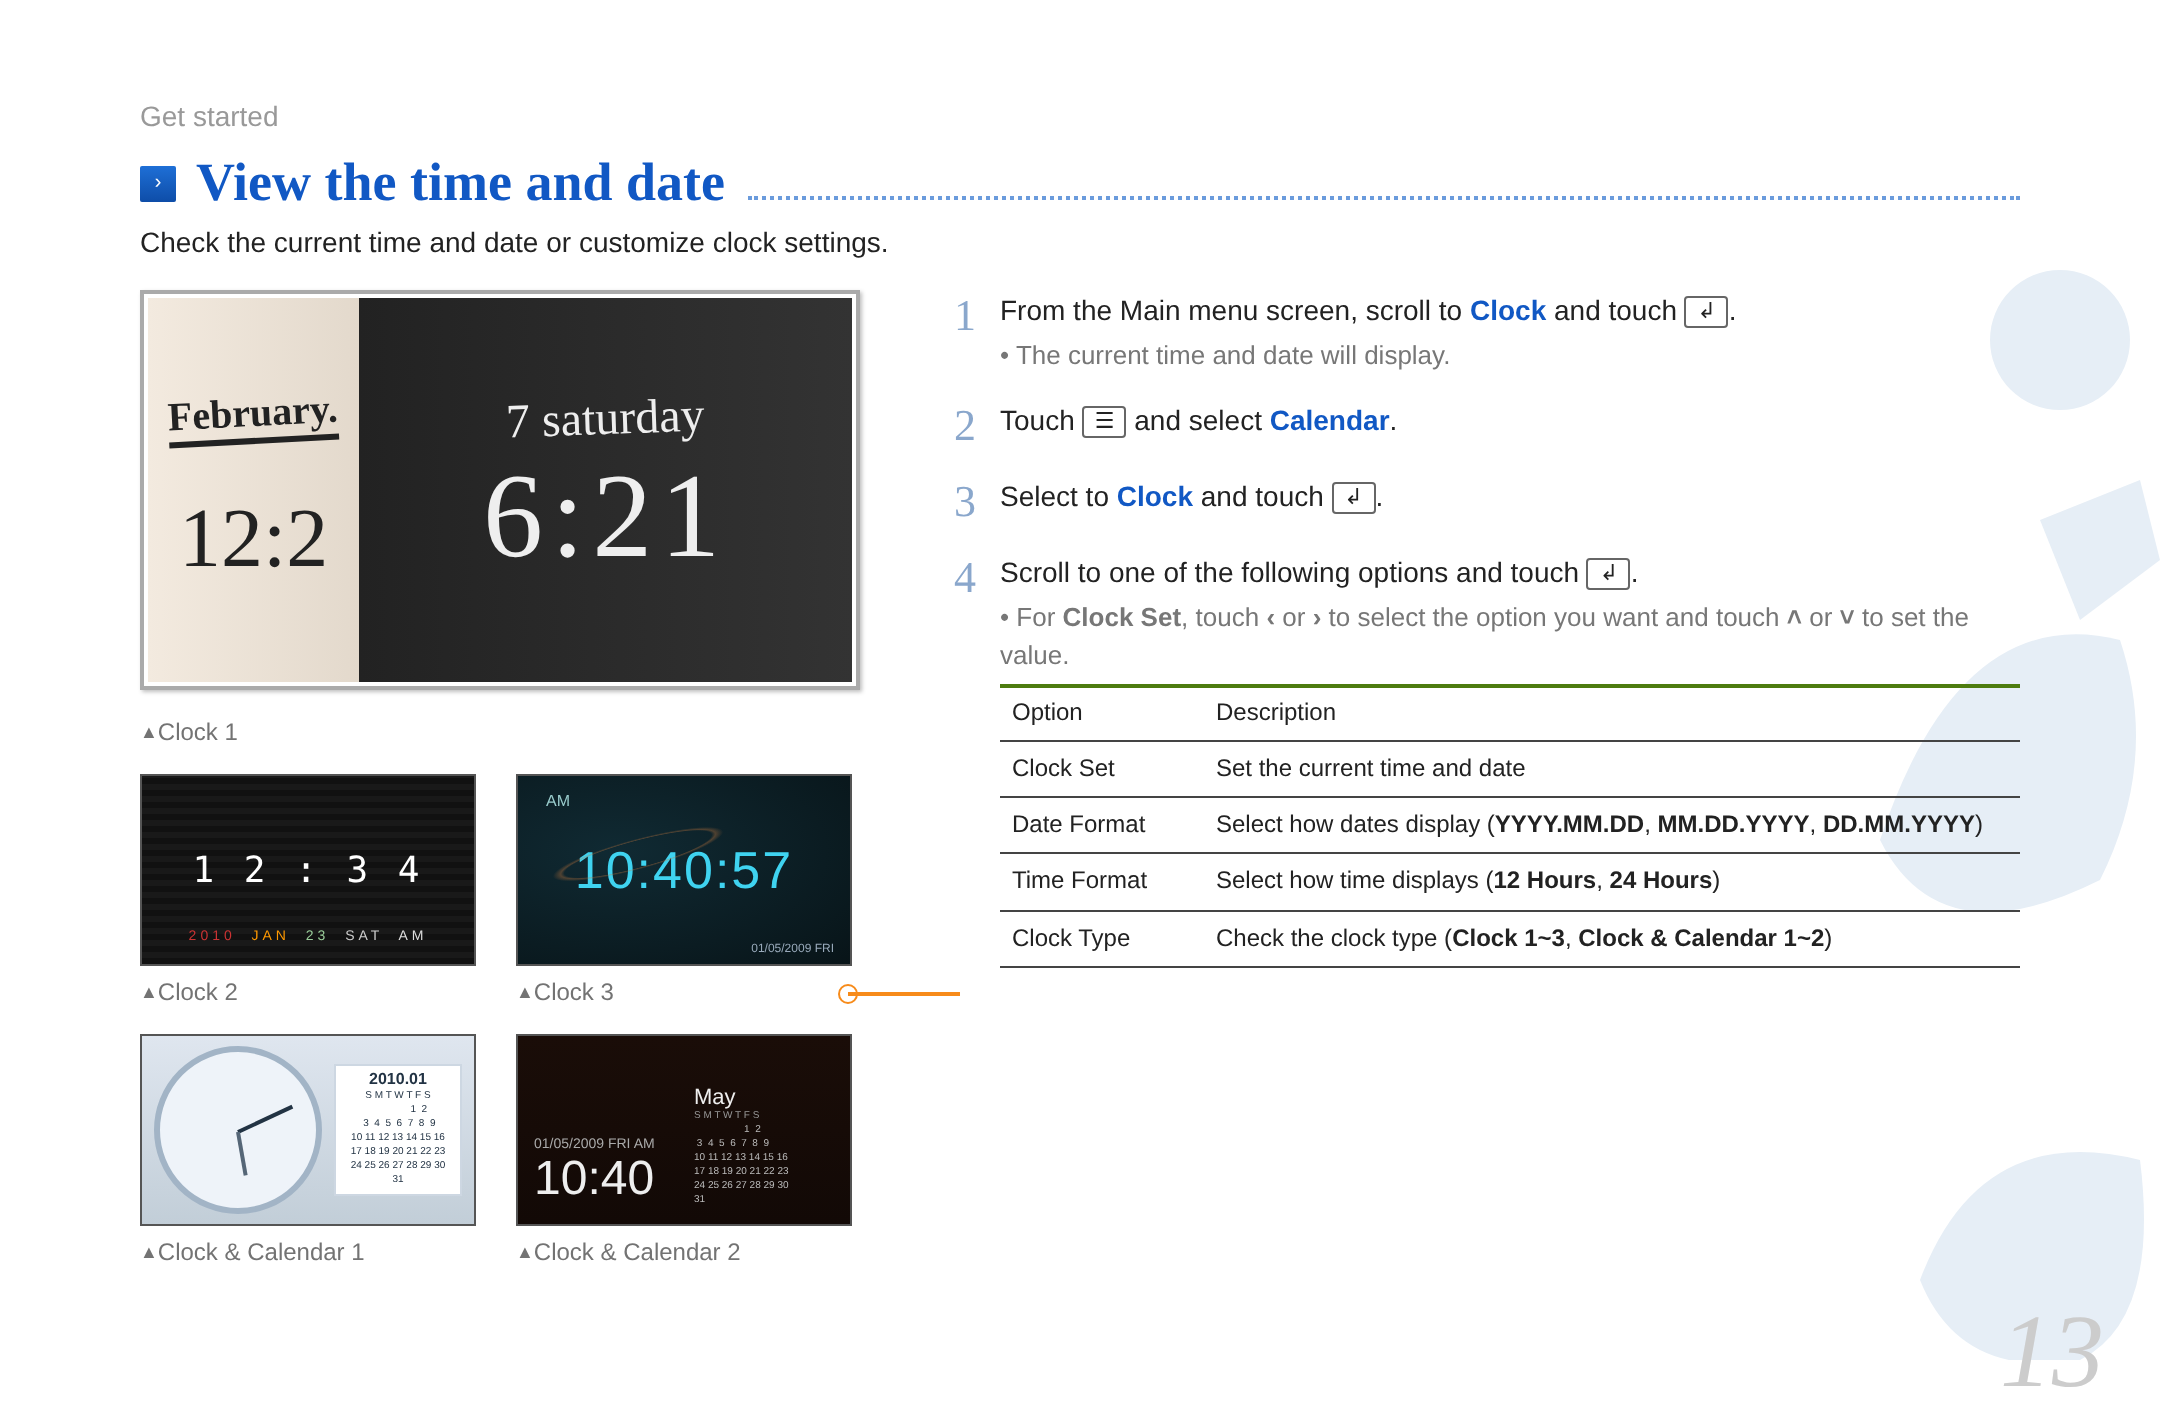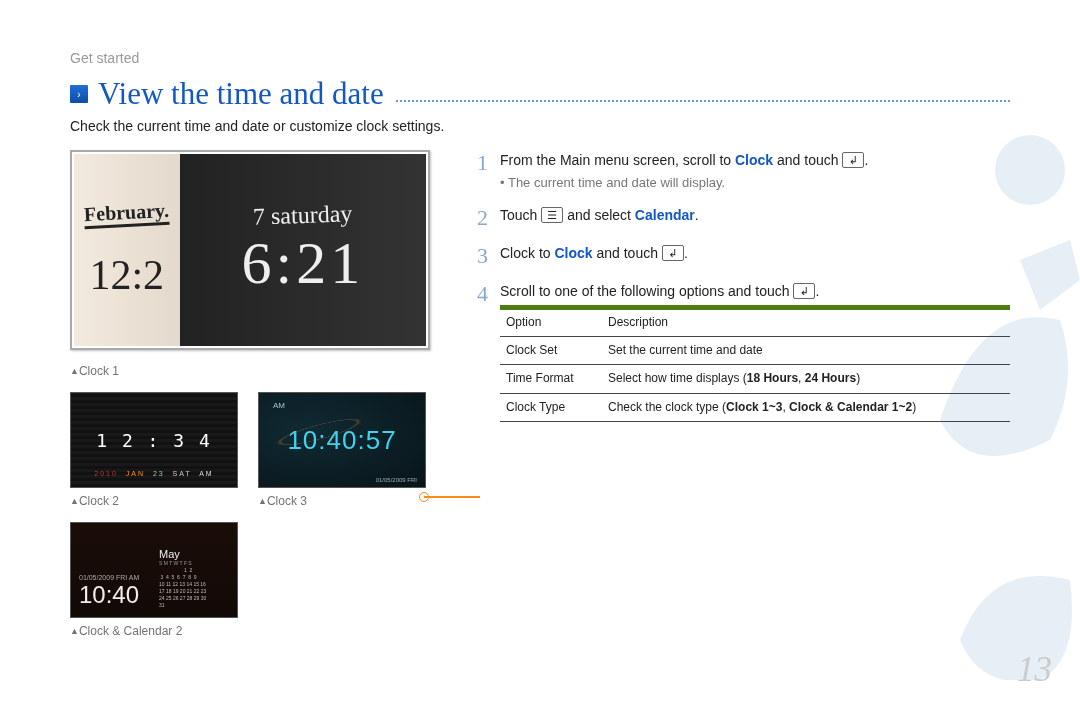--- a/index.html
+++ b/index.html
@@ -35,23 +35,23 @@
     background: linear-gradient(#1e6fd6, #0e4da8);
     color: #fff;
     font-size: 10px;
     width: 18px; height: 18px;
     justify-content: center;
     margin-right: 10px;
     border-radius: 1px;
   }
   .title {
     font-family: Georgia, 'Times New Roman', serif;
-    font-size: 31px;
+    font-size: 27px;
     color: #1158c4;
-    font-weight: 400;
+    font-weight: 700;
     white-space: nowrap;
     margin-right: 12px;
   }
   .dot-leader {
     flex: 1;
     border-bottom: 2px dotted #6a9bdc;
     height: 0;
     margin-top: 14px;
   }
   .intro {
@@ -152,29 +152,29 @@
   ol.steps > li { display:flex; gap:12px; font-size:14px; margin-bottom:12px; align-items:flex-start;}
   ol.steps .num { font-family: Georgia, serif; font-size:22px; color:#8aa7cc; width:18px; text-align:right;}
   .step-body { flex:1; font-size:14px; line-height:1.45;}
   .blue { color:#1158c4; font-weight:bold; }
   .kb { display:inline-block; border:1px solid #666; border-radius:2px; padding:0 4px; font-size:11px; line-height:14px; position:relative; top:-1px; min-width:12px; text-align:center;}
   .sub-bullet { color:#777; font-size:13px; margin-top:4px; }
   .sub-bullet::before { content:"\2022  "; }
 
   
   table.opts { width:100%; border-collapse:collapse; font-size:12px; margin-top:4px;}
-  table.opts th { text-align:left; font-weight:normal; border-top:5px solid #4d7c0f; border-bottom:1px solid #444; padding:4px 6px;}
+  table.opts th { text-align:left; font-weight:normal; border-top:2px solid #4d7c0f; border-bottom:1px solid #444; padding:4px 6px;}
   table.opts td { border-bottom:1px solid #444; padding:5px 6px; vertical-align:top;}
   table.opts td:first-child { white-space:nowrap; width:90px;}
   table.opts b { font-weight:bold; }
 
   
   .page-num {
-    position:absolute; right:28px; bottom:22px;
-    font-family: Georgia, serif; font-size:35px; color:#ccc; font-style:italic;
+    position:absolute; right:28px; bottom:6px;
+    font-family: Georgia, serif; font-size:52px; color:#ccc; font-style:italic;
   }
 
   
   .bg-art {
     position:absolute; right:0; top:120px; width:200px; height:560px;
     opacity:1;
     pointer-events:none;
   }
   .bg-art circle, .bg-art path { fill:#e6eef6; }
 
@@ -252,20 +252,36 @@
             <div class="clock3-am">AM</div>
             <div class="clock3-time">10:40:57</div>
             <div class="clock3-date">01/05/2009  FRI</div>
           </div>
           <div class="cap">Clock 3</div>
         </div>
       </div>
 
       <div class="cap-row">
         <div class="thumb-block">
+          <div class="thumb cal1">
+            <div class="analog"></div>
+            <div class="minical1">
+              <div class="hdr">2010.01</div>
+              <pre style="margin:0;font-family:inherit;white-space:pre;">S M T W T F S
+               1  2
+ 3  4  5  6  7  8  9
+10 11 12 13 14 15 16
+17 18 19 20 21 22 23
+24 25 26 27 28 29 30
+31</pre>
+            </div>
+          </div>
+          <div class="cap">Clock &amp; Calendar 1</div>
+        </div>
+        <div class="thumb-block">
           <div class="thumb cal2">
             <div class="cal2-left">
               <div class="sub">01/05/2009 FRI  AM</div>
               <div class="time">10:40</div>
             </div>
             <div class="cal2-right">
               <div class="month">May</div>
               <div style="color:#999;">S M T W T F S</div>
               <pre style="margin:0;font-family:inherit;white-space:pre;">                  1  2
  3  4  5  6  7  8  9
@@ -292,41 +308,48 @@
         </li>
         <li>
           <span class="num">2</span>
           <div class="step-body">
             <span>Touch </span><span class="kb">☰</span><span> and select </span><span class="blue">Calendar</span><span>.</span>
           </div>
         </li>
         <li>
           <span class="num">3</span>
           <div class="step-body">
-            <span>Clock to </span><span class="blue">Clock</span><span> and touch </span><span class="kb">↲</span>.
+            <span>Select to </span><span class="blue">Clock</span><span> and touch </span><span class="kb">↲</span>.
           </div>
         </li>
         <li>
           <span class="num">4</span>
           <div class="step-body">
             <span>Scroll to one of the following options and touch </span><span class="kb">↲</span>.
+            <div class="sub-bullet">
+              <span>For </span><b>Clock Set</b><span>, touch </span><b>‹</b><span> or </span><b>›</b><span> to select the option you want and touch </span><b>˄</b><span> or </span><b>˅</b><span> to set the value.</span>
+            </div>
 
             <table class="opts">
               <tbody>
                   <tr>
                 <th>Option</th>
                 <th>Description</th>
               </tr>
               <tr>
                 <td>Clock Set</td>
                 <td>Set the current time and date</td>
               </tr>
               <tr>
+                <td>Date Format</td>
+                <td><span>Select how dates display (</span><b>YYYY.MM.DD</b><span>, </span><b>MM.DD.YYYY</b><span>, </span><b>DD.MM.YYYY</b><span>)</span></td>
+              </tr>
+              <tr>
                 <td>Time Format</td>
-                <td><span>Select how time displays (</span><b>18 Hours</b><span>, </span><b>24 Hours</b><span>)</span></td>
+                <td><span>Select how time displays (</span><b>12 Hours</b><span>, </span><b>24 Hours</b><span>)</span></td>
               </tr>
               <tr>
                 <td>Clock Type</td>
                 <td><span>Check the clock type (</span><b>Clock 1~3</b><span>, </span><b>Clock &amp; Calendar 1~2</b><span>)</span></td>
               </tr>
             </tbody>
               </table>
           </div>
         </li>
       </ol>

